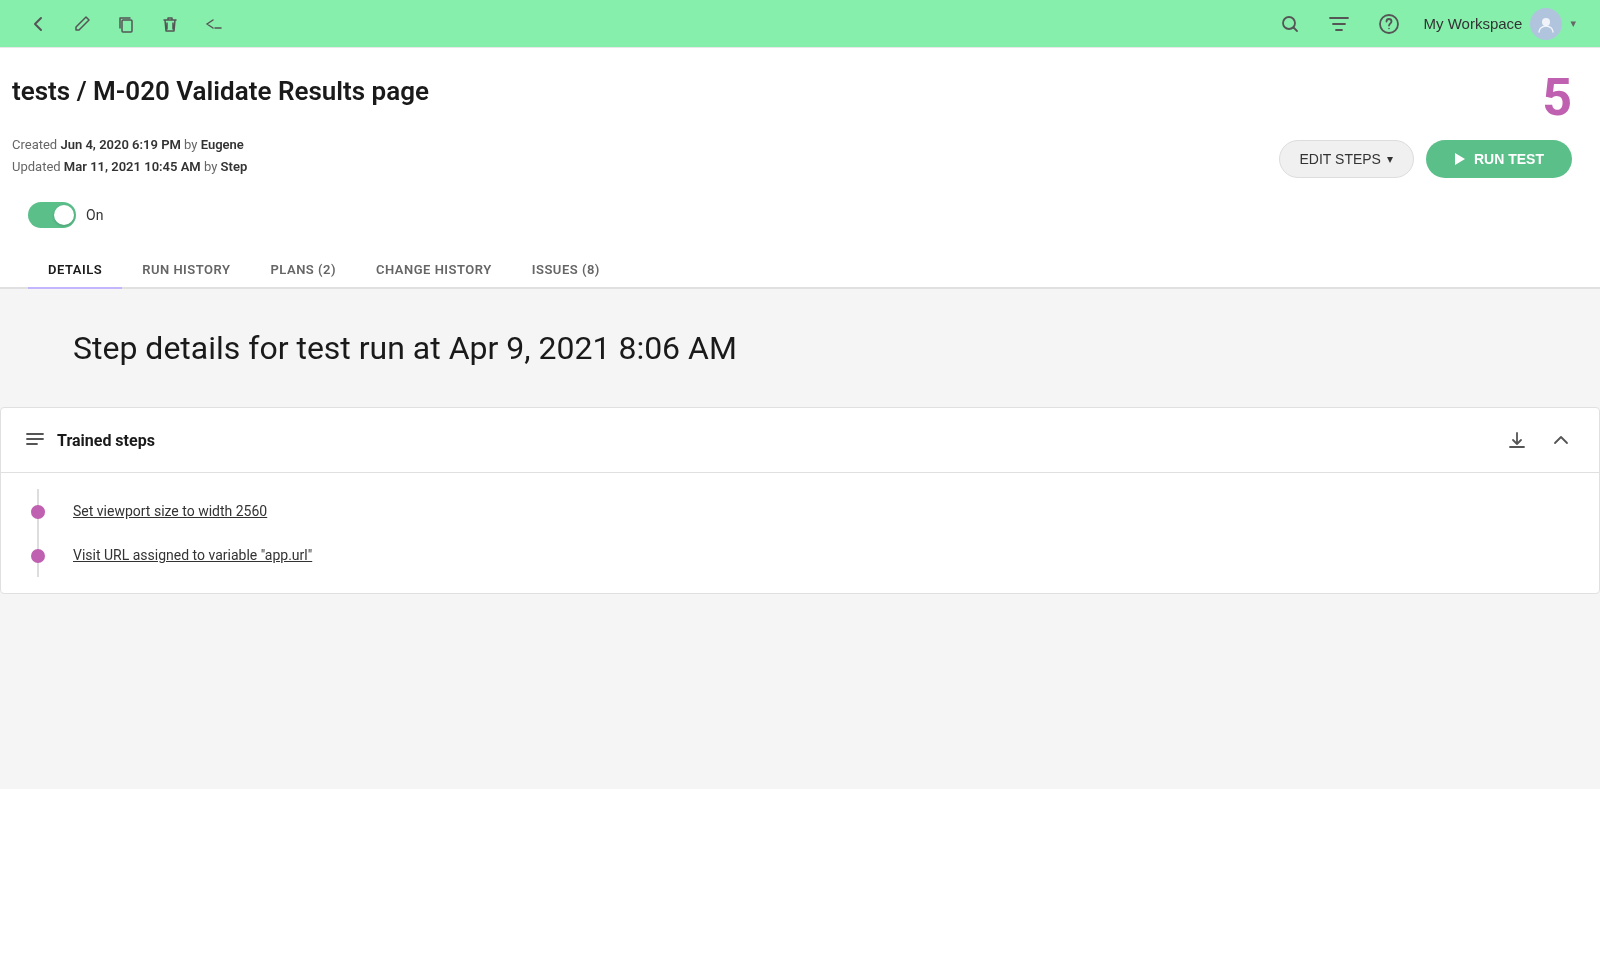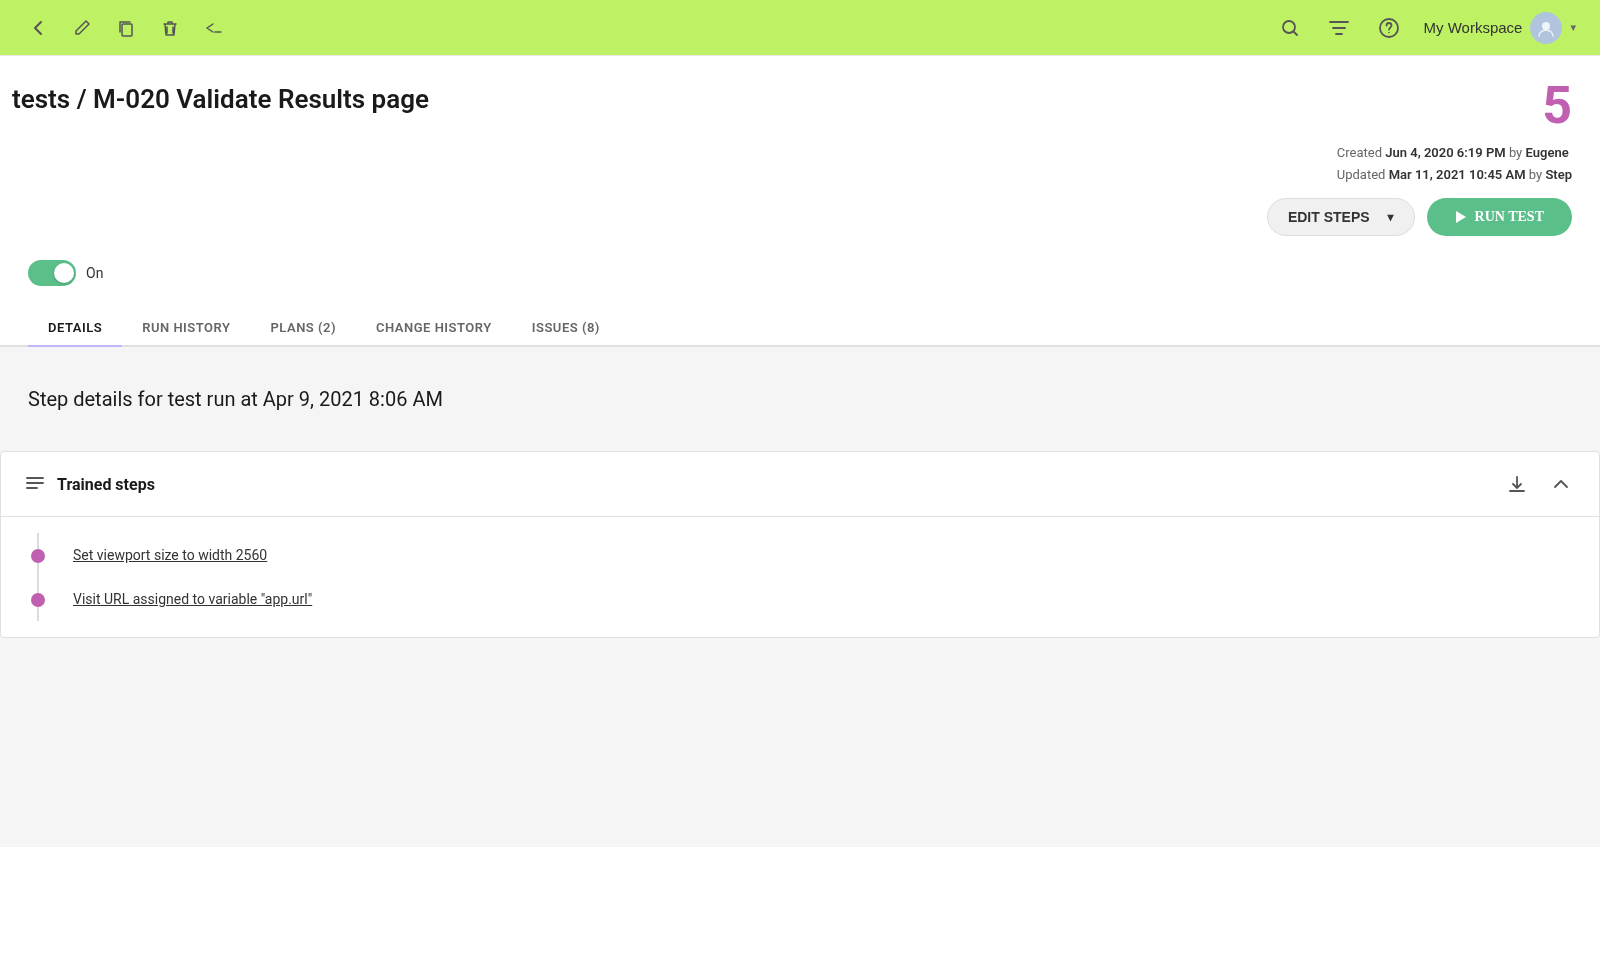--- a/index.html
+++ b/index.html
@@ -8,23 +8,23 @@
       background: #fff;
       color: #333;
       font-size: 14px;
     }
 
     
     .toolbar {
       display: flex;
       align-items: center;
       padding: 0 24px;
-      height: 56px;
+      height: 48px;
       border-bottom: 1px solid #e8e8e8;
-      background: #bef264;
+      background: #86efac;
     }
     .toolbar-left {
       display: flex;
       align-items: center;
       gap: 16px;
       flex: 1;
     }
     .toolbar-right {
       display: flex;
       align-items: center;
@@ -96,43 +96,42 @@
 
     
     .action-buttons {
       display: flex;
       gap: 12px;
       margin-top: 12px;
     }
     .btn-edit-steps {
       display: flex;
       align-items: center;
-      gap: 18px;
+      gap: 6px;
       padding: 10px 20px;
       background: #f0f0f0;
       border: 1px solid #ddd;
       border-radius: 24px;
       cursor: pointer;
       font-size: 14px;
-      font-weight: 700;
+      font-weight: 400;
       color: #333;
     }
     .btn-run-test {
       display: flex;
       align-items: center;
       gap: 8px;
       padding: 10px 28px;
       background: #5bbf8a;
       border: none;
       border-radius: 24px;
       cursor: pointer;
       font-size: 14px;
       font-weight: 600;
       color: #fff;
-      font-family: Liberation Serif, serif;
     }
 
     
     .toggle-section {
       padding: 24px 28px 0 28px;
       display: flex;
       align-items: center;
       gap: 10px;
     }
     .toggle-switch {
@@ -187,24 +186,25 @@
     }
 
     
     .main-content {
       background: #f5f5f5;
       min-height: 500px;
       padding: 0;
     }
     .step-run-header {
       padding: 40px 28px 40px 28px;
-      font-size: 20px;
+      font-size: 32px;
       font-weight: 400;
       color: #1a1a1a;
       background: #f5f5f5;
+      margin-left: 45px;
     }
 
     
     .trained-steps-card {
       background: #fff;
       border: 1px solid #e0e0e0;
       border-radius: 4px;
       margin: 0 0 0 0;
     }
     .card-header {
@@ -330,21 +330,21 @@
     </button>
   </div>
 </div>
 
 <div class="page-header">
   <div class="breadcrumb-title">
     <div class="page-title">tests / M-020 Validate Results page</div>
     <div class="step-count" style="color:#c060b0;">5</div>
   </div>
 
-  <div style="display:flex; align-items:flex-end; justify-content:space-between; margin-top:4px;flex-direction:column;">
+  <div style="display:flex; align-items:flex-end; justify-content:space-between; margin-top:4px;">
     <div class="meta-info">
       <div>
         <span>Created</span>
         <strong>Jun 4, 2020 6:19 PM</strong>
         <span>by</span>
         <strong>Eugene</strong>
       </div>
       <div>
         <span>Updated</span>
         <strong>Mar 11, 2021 10:45 AM</strong>

